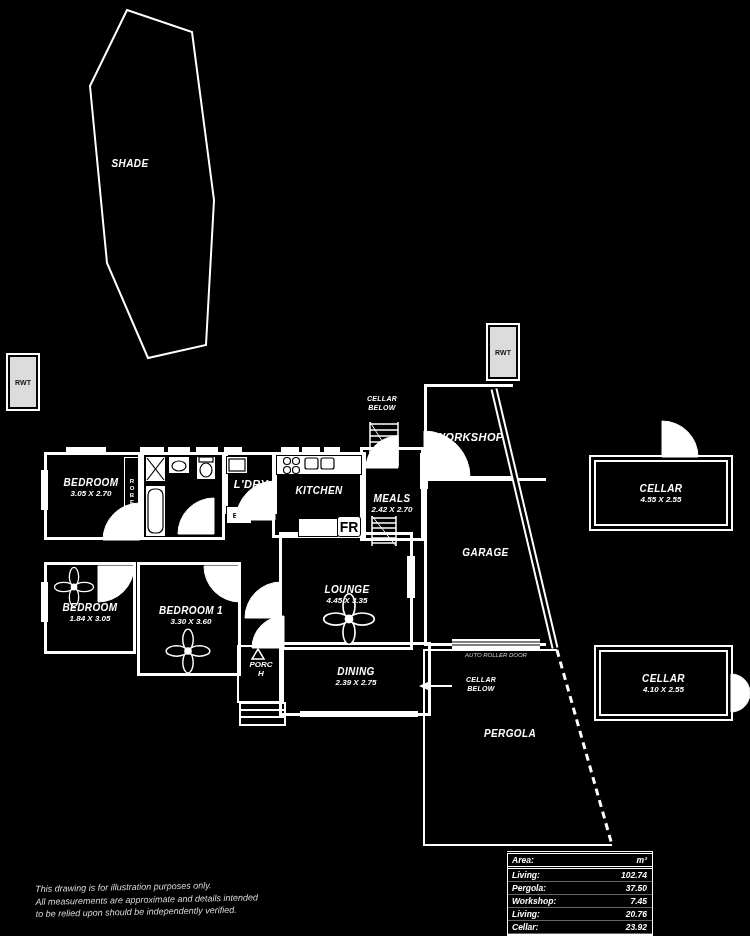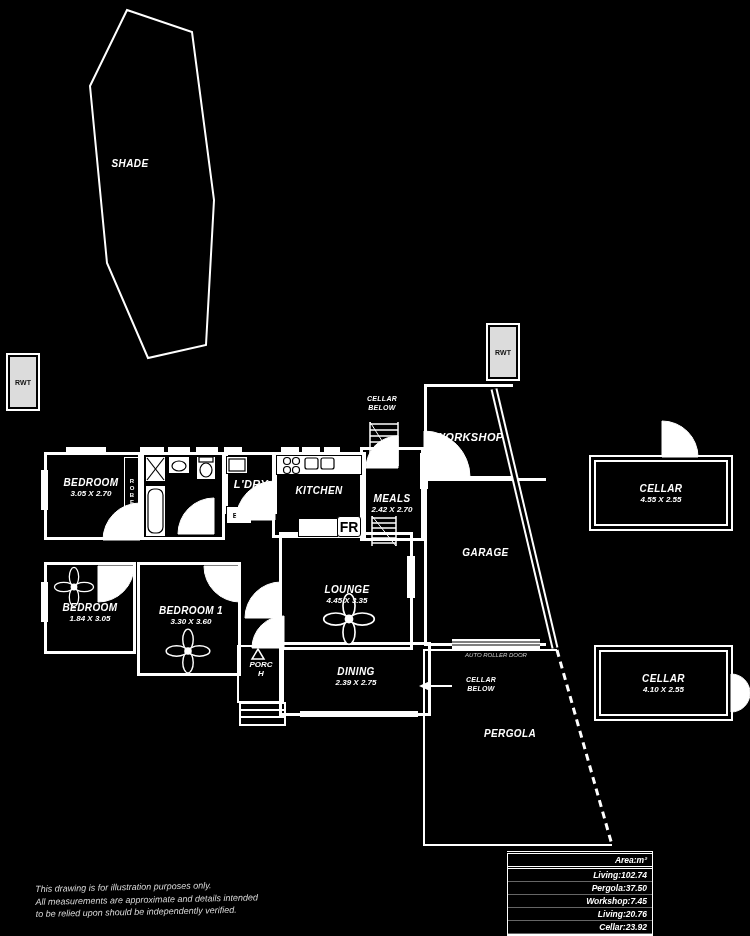--- a/index.html
+++ b/index.html
@@ -24,21 +24,21 @@
         display:flex;align-items:center;justify-content:center}
   .robe-strip span{writing-mode:vertical-lr;text-orientation:upright;letter-spacing:1px}
   .porch-box{position:absolute;border:2px solid #fff}
   .porch-label{position:absolute;color:#fff;font-size:8px;font-style:italic;font-weight:bold;
         width:28px;text-align:center;word-break:break-all;line-height:9px}
   .roller-label{position:absolute;color:#ccc;font-size:6px;font-style:italic;text-align:center;width:100px}
   .svg-overlay{position:absolute;left:0;top:0;pointer-events:none}
   .area-table{position:absolute;left:507px;top:851px;width:146px;color:#fff;
         border:1px solid #fff;border-top:3px double #fff;border-bottom:3px double #fff;
         font-size:8.5px;font-style:italic;font-weight:bold;background:#000}
-  .area-table .tr{display:flex;justify-content:flex-end;padding:1px 5px 1px 4px;
+  .area-table .tr{display:flex;justify-content:space-between;padding:1px 5px 1px 4px;
         border-bottom:1px solid #666}
   .area-table .tr.th{border-bottom:3px double #fff}
   .area-table .tr.total{border-top:2px solid #fff;border-bottom:none}
   .disclaimer{position:absolute;left:35px;top:883px;color:#d8d8d8;font-size:9px;font-style:italic;
         line-height:12.5px;transform:rotate(-1.2deg);transform-origin:left top}
 </style>
 </head>
 <body>
 
 <div class="plan">

